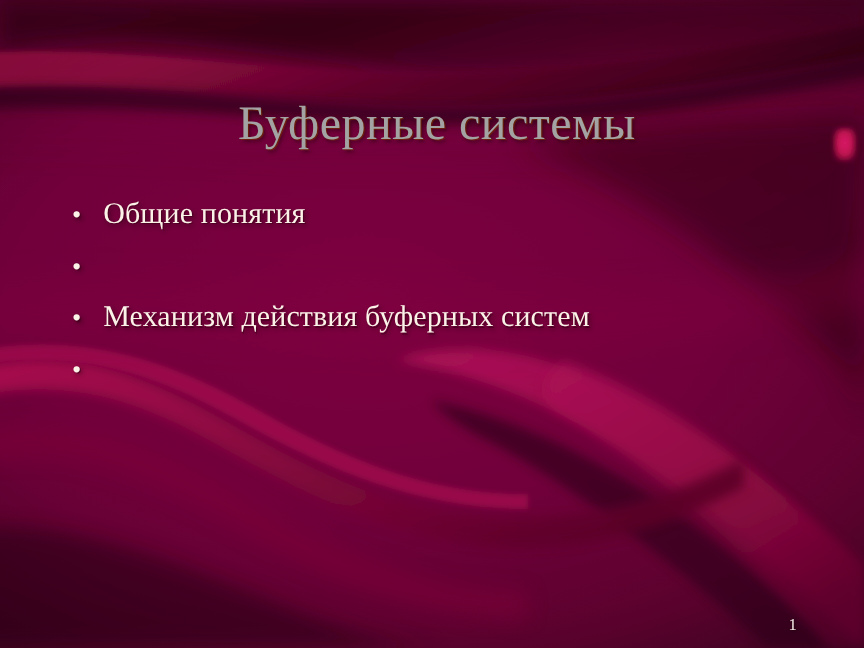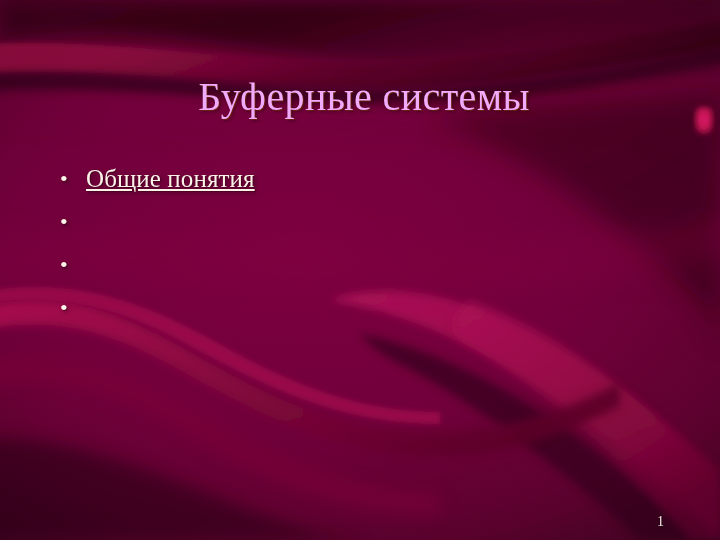--- a/index.html
+++ b/index.html
@@ -50,26 +50,26 @@
     position: absolute;
     inset: 0;
   }
 
   #slide-title {
     position: absolute;
     left: 8px;
     right: 0;
     top: 72px;
     text-align: center;
-    color: #f0abfc;
+    color: #a3a3a3;
     font-size: 40px;
     line-height: 1.05;
     letter-spacing: 0.4px;
     font-weight: normal;
-    margin: 4px;
+    margin: 10px;
     text-shadow:
       1px 1px 0 rgba(120, 45, 0, .65),
       2px 2px 3px rgba(40, 0, 15, .55);
   }
 
   #bullet-list {
     position: absolute;
     left: 56px;
     top: 164px;
     width: 610px;
@@ -98,21 +98,20 @@
     color: #fbf2e8;
     font-size: 22px;
     line-height: 30px;
     text-align: left;
     padding-left: 4px;
   }
 
   .bullet-text {
     flex: 1 1 auto;
     white-space: nowrap;
-    text-decoration: underline;
   }
 
   #page-number {
     position: absolute;
     right: 56px;
     bottom: 9px;
     color: #f4e9e4;
     font-size: 14px;
     line-height: 18px;
     text-shadow: 1px 1px 2px rgba(25, 0, 10, .6);
@@ -228,20 +227,21 @@
         <span class="bullet-marker">•</span>
         <span class="bullet-text">Общие понятия</span>
       </li>
 
       <li class="bullet-item">
         <span class="bullet-marker">•</span>
       </li>
 
       <li class="bullet-item">
         <span class="bullet-marker">•</span>
+        <span class="bullet-text">Механизм действия буферных систем</span>
       </li>
 
       <li class="bullet-item">
         <span class="bullet-marker">•</span>
       </li>
 
     </ul>
 
     <div id="page-number">1</div>
 

